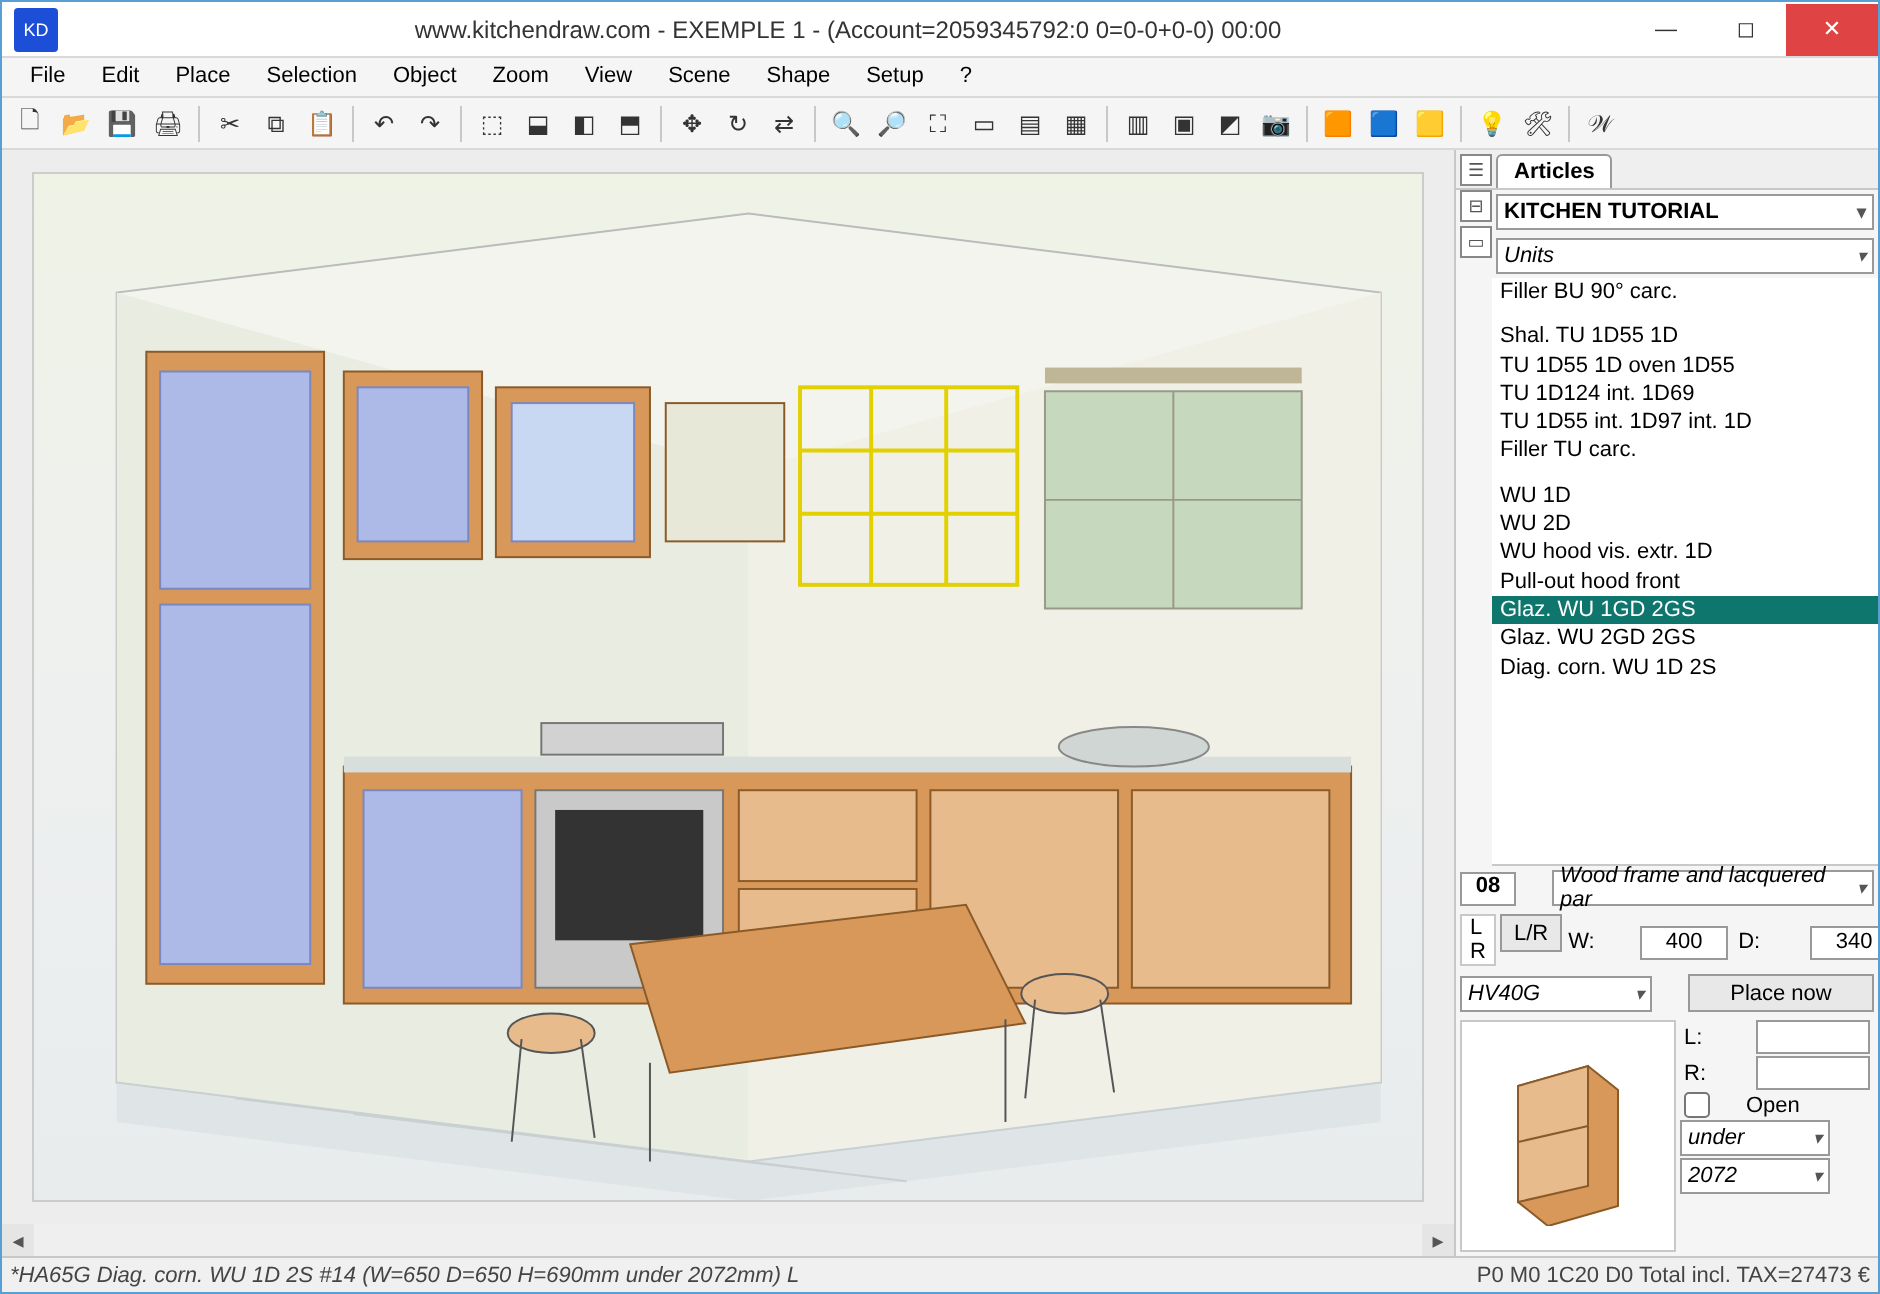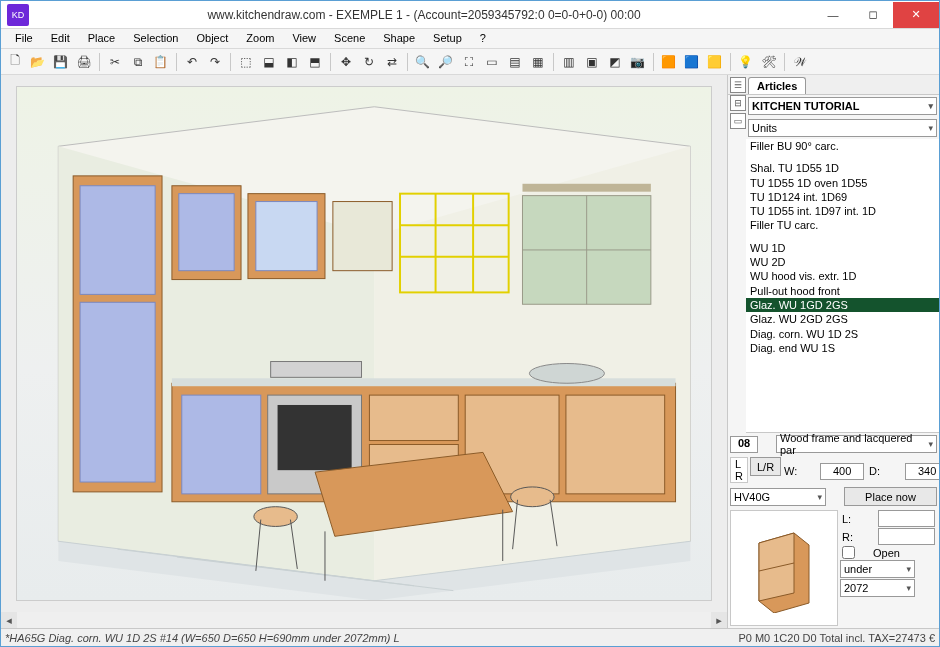--- a/index.html
+++ b/index.html
@@ -1,43 +1,43 @@
 <!DOCTYPE html>
 <html><head>
 <meta charset="utf-8">
 <style>
 * { box-sizing: border-box; margin: 0; padding: 0; font-family: "Segoe UI", Tahoma, sans-serif; font-size: 11px; }
 body { width: 940px; height: 647px; border: 1px solid #5a9fd4; background: #fff; display: flex; flex-direction: column; overflow: hidden; }
 .titlebar { height: 28px; background: #fff; display: flex; align-items: center; border-bottom: 1px solid #d9d9d9; position: relative; }
-.titlebar .appicon { width: 22px; height: 22px; margin: 0 6px; background: #6d28d9; border-radius: 2px; display:flex;align-items:center;justify-content:center;color:#fff;font-size:9px; }
+.titlebar .appicon { width: 22px; height: 22px; margin: 0 6px; background: #1d4ed8; border-radius: 2px; display:flex;align-items:center;justify-content:center;color:#fff;font-size:9px; }
 .titlebar .title { flex: 1; text-align: center; color: #333; font-size: 12px; }
 .winctl { display: flex; }
 .winctl div { width: 40px; height: 26px; display: flex; align-items: center; justify-content: center; color:#333; }
 .winctl .close { background: #e04343; color: #fff; width: 46px; }
 .menubar { height: 20px; padding: 2px 6px; display: flex; gap: 2px; background: #f5f5f5; border-bottom: 1px solid #d9d9d9; }
 .menubar span { padding: 1px 8px; color: #000; }
 .toolbar { height: 26px; display: flex; align-items: center; padding: 2px 4px; gap: 3px; border-bottom: 1px solid #d9d9d9; background: #f5f5f5; }
 .tbtn { width: 20px; height: 20px; display: flex; align-items: center; justify-content: center; font-size: 12px; color: #333; border-radius:2px; }
 .tsep { width: 1px; height: 18px; background: #c8c8c8; margin: 0 2px; }
 .workspace { flex: 1; display: flex; min-height: 0; }
 .viewport { flex: 1; position: relative; background: #ededed; overflow: hidden; display:flex;align-items:center;justify-content:center; }
 .viewport .scene3d { width: 96%; height: 96%; background: linear-gradient(180deg,#eef3e6 0%,#eef0f0 55%,#e8eced 100%); border: 1px solid #ccc; position: relative; }
 .scrollbar-bottom { height: 16px; background: #efefef; display:flex; align-items:center; }
 .scrollbtn { width:16px;height:16px;display:flex;align-items:center;justify-content:center;color:#555;background:#e5e5e5; }
 .panels { width: 212px; border-left: 1px solid #c8c8c8; display: flex; flex-direction: column; background: #f5f5f5; }
 .sidetool { position: absolute; left: 0; top: 0; width: 18px; display:flex; flex-direction:column; gap:2px; padding:2px 2px; }
 .sidetool div { width:16px;height:16px;border:1px solid #888;background:#fff;display:flex;align-items:center;justify-content:center;font-size:9px;color:#555; }
 .tabheader { display:flex; border-bottom:1px solid #c8c8c8; background:#efefef; padding-left: 20px; position: relative; }
 .tab { padding: 2px 8px; border:1px solid #999; border-bottom:none; background:#fff; font-weight: bold; border-radius:3px 3px 0 0; margin-top:2px; }
 .dropdown { width: calc(100% - 22px); margin: 2px 2px 2px 20px; height: 18px; border:1px solid #999; background:#fff; display:flex;align-items:center;padding:0 3px; justify-content:space-between; font-weight: bold; }
-.dropdown.light { font-weight: normal; }
+.dropdown.light { font-weight: normal; font-style: italic; }
 .chev { font-size:9px;color:#555; }
 .listbox { flex:1; overflow:auto; border:none; margin-left:18px; background:#fff; min-height:100px; border-bottom:1px solid #c8c8c8; position:relative; }
 .listbox .item { padding: 0px 4px; white-space: nowrap; line-height:1.3; }
-.listbox .item.selected { background:#14532d; color:#fff; }
+.listbox .item.selected { background:#0f766e; color:#fff; }
 .listbox .gap { height: 8px; }
 .proprow { display:flex; align-items:center; gap:18px; padding:0 2px; }
 .numin { width:44px; height:17px; border:1px solid #999; background:#fff; padding:0 2px; text-align:center; }
 .btn { height:19px; border:1px solid #999; background:#e8e8e8; padding:0 6px; display:flex;align-items:center;justify-content:center; }
 .preview { height:116px; margin:2px; border:1px solid #c8c8c8; background:#fff; display:flex;align-items:center;justify-content:center; }
 .statusbar { height: 18px; border-top:1px solid #c8c8c8; display:flex; align-items:center; padding:0 4px; background:#f0f0f0; font-style: italic; color:#444; justify-content:space-between; }
 .kitchensvg { width:100%;height:100%; }
 </style>
 </head>
 <body>
@@ -212,21 +212,20 @@
         <div class="item">TU 1D55 int. 1D97 int. 1D</div>
         <div class="item">Filler TU carc.</div>
         <div class="gap"></div>
         <div class="item">WU 1D</div>
         <div class="item">WU 2D</div>
         <div class="item">WU hood vis. extr. 1D</div>
         <div class="item">Pull-out hood front</div>
         <div class="item selected">Glaz. WU 1GD 2GS</div>
         <div class="item">Glaz. WU 2GD 2GS</div>
         <div class="item">Diag. corn. WU 1D 2S</div>
-        <div class="item">Diag. end WU 1S</div>
       </div>
     <div class="proprow" style="padding:2px;">
       <div class="numin" style="width:28px;font-weight:bold;">08</div>
       <div class="dropdown light" style="margin:0;flex:1">
           <span>Wood frame and lacquered par</span>
           <span class="chev">▾</span>
         </div>
     </div>
     <div style="display:flex;">
       <div style="width:108px;border:1px solid #c8c8c8;background:#fff;margin:2px;">

